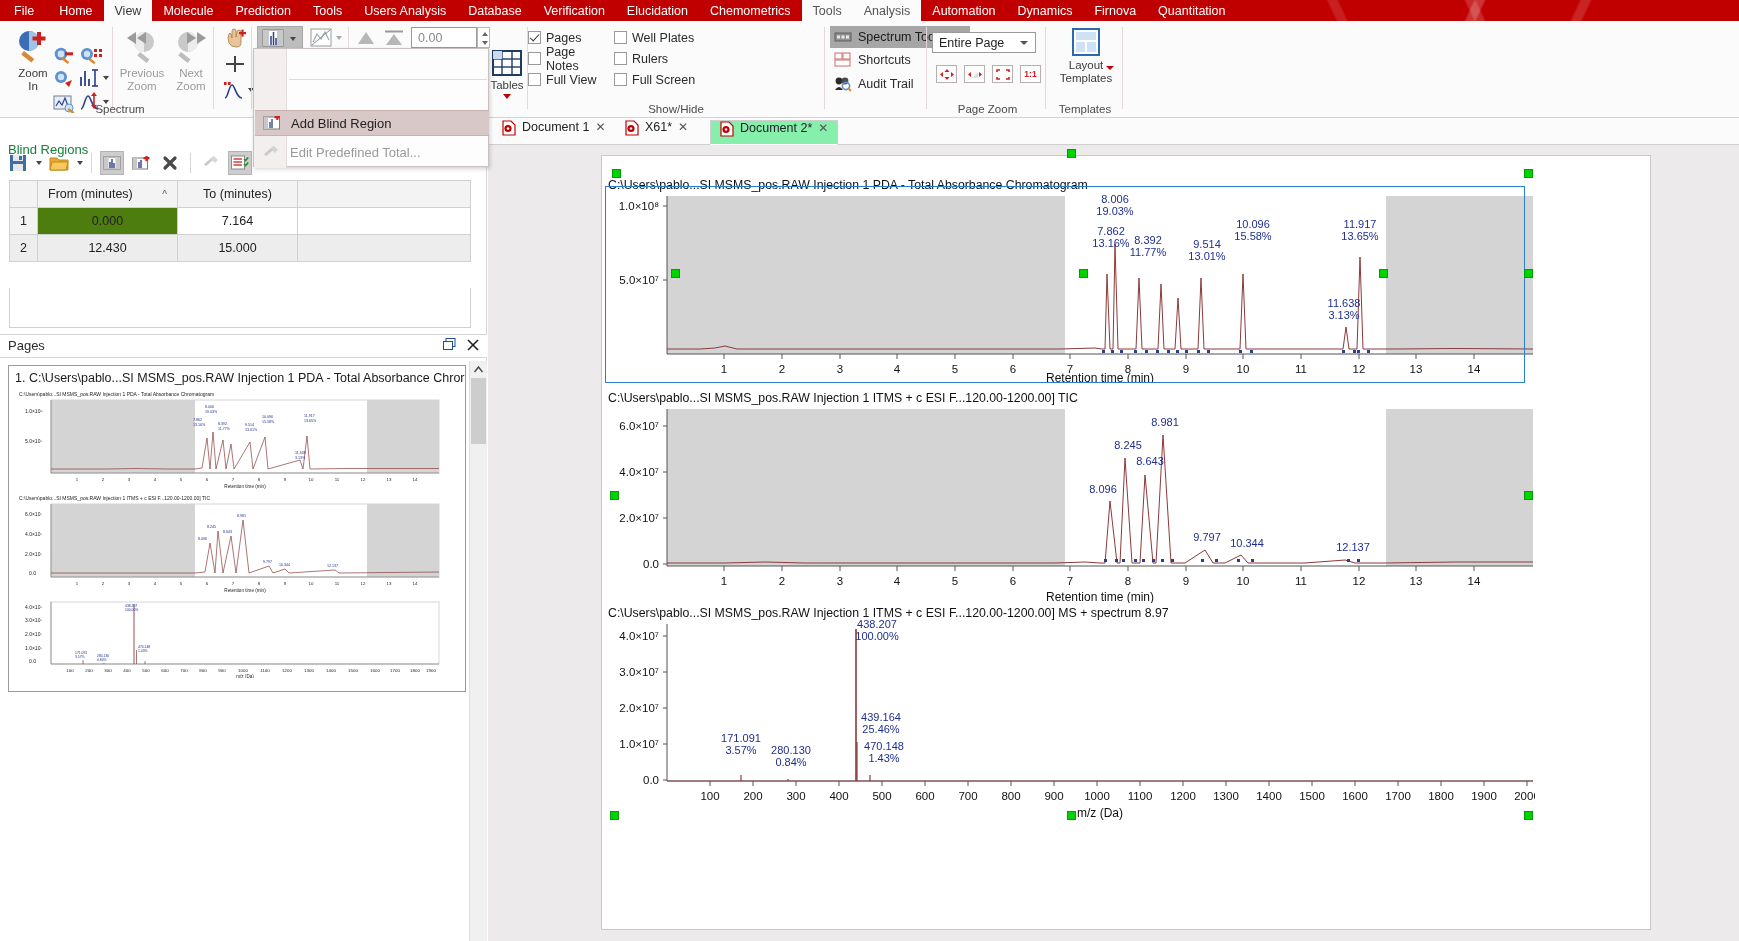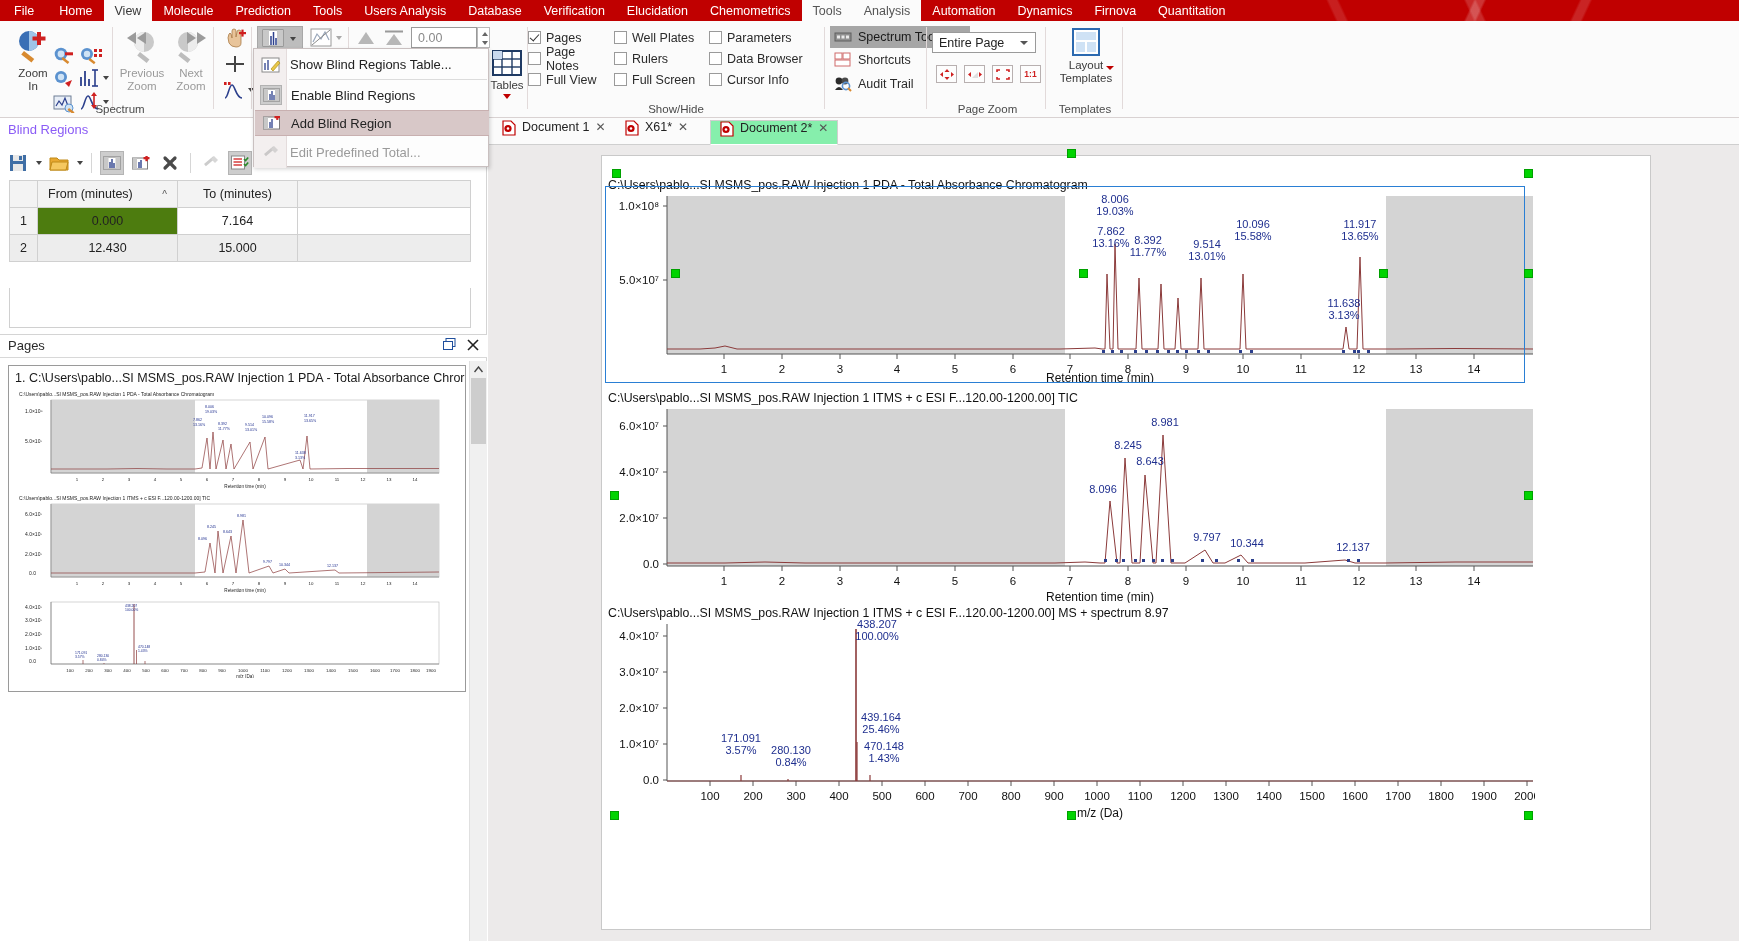--- a/index.html
+++ b/index.html
@@ -74,21 +74,21 @@
   .combo .arrow { position:absolute; right:7px; top:8px; width:0;height:0;
     border-left:4px solid transparent; border-right:4px solid transparent; border-top:4px solid #555; }
 
   .zbtn { width:21px;height:18px;border:1px solid #b8b0b0; background:#fdfdfd;
           display:inline-flex;align-items:center;justify-content:center; font-size:8px; color:#c00000;}
 
   .spin { position:absolute; border:1px solid #b9b9b9; background:#fff; }
 
   
   .brpanel { position:absolute; left:0; top:118px; width:487px; height:216px; background:#fff; border-right:1px solid #d4d4d4;}
-  .brtitle { position:absolute; left:8px; top:4px; font-size:13px; color:#8b5cf6;}
+  .brtitle { position:absolute; left:8px; top:24px; font-size:13px; color:#15803d;}
   .brtoolbar { position:absolute; left:6px; top:30px; height:30px; display:flex; align-items:center; gap:5px;}
   .tbbtn { width:24px;height:24px; display:inline-flex;align-items:center;justify-content:center; }
   .tbbtn.sunken { background:#cdcdcd; border:1px solid #b4b4b4;}
   .tbsep { width:1px;height:20px;background:#d6d6d6;margin:0 3px;}
   .dd { width:0;height:0;border-left:3.5px solid transparent;border-right:3.5px solid transparent;border-top:4px solid #444; margin-left:1px;}
 
   table.brtable { position:absolute; left:9px; top:62px; width:462px; border-collapse:collapse; }
   table.brtable th, table.brtable td {
     border:1px solid #d0d0d0; height:27px; font-size:12.5px; font-weight:normal; color:#222;
   }
@@ -382,34 +382,20 @@
           <span class="chkbox"></span>
           <span>Well Plates</span>
         </div>
         <div class="chk">
           <span class="chkbox"></span>
           <span>Rulers</span>
         </div>
         <div class="chk">
           <span class="chkbox"></span>
           <span>Full Screen</span>
-        </div>
-      </div>
-      <div style="position:absolute;left:181px;top:6px;width:110px;">
-        <div class="chk">
-          <span class="chkbox"></span>
-          <span>Parameters</span>
-        </div>
-        <div class="chk">
-          <span class="chkbox"></span>
-          <span>Data Browser</span>
-        </div>
-        <div class="chk">
-          <span class="chkbox"></span>
-          <span>Cursor Info</span>
         </div>
       </div>
 
       <div class="gsep" style="left:296px;"></div>
 
       <div style="position:absolute;left:302px;top:5px;width:140px;">
         <div class="mitem hl" style="height:22px">
           <svg width="18" height="14" viewBox="0 0 18 14">
             <rect x="1" y="3" width="16" height="8" fill="#8f8f8f" stroke="#5e5e5e"></rect>
             <g fill="#e9e9e9">
@@ -500,48 +486,22 @@
         </div>
       </div>
       <div class="gtitle" style="left:0;width:76px;">Templates</div>
       <div class="gsep" style="left:75px;"></div>
     </div>
   </div>
 
   <div style="position:absolute;left:253px;top:48px;width:236px;height:119px;background:#fdfdfd;border:1px solid #c9c0c0;box-shadow:1px 2px 4px rgba(0,0,0,.18);z-index:60;">
     <div style="position:absolute;left:0;top:0;width:33px;height:119px;background:#f3efef;border-right:1px solid #e4dcdc;"></div>
 
-    <div style="position:absolute;left:1px;top:1px;width:234px;height:29px;display:flex;align-items:center;">
-      <svg width="20" height="18" viewBox="0 0 20 18" style="margin-left:6px">
-        <rect x="1" y="2" width="17" height="14" fill="#fff" stroke="#8a8a8a"></rect>
-        <g stroke="#2b3f8c" stroke-width="1.3">
-            <line x1="4" y1="14" x2="4" y2="7"></line>
-            <line x1="7" y1="14" x2="7" y2="4"></line>
-          </g>
-        <path d="M10 13 l7 -8 l2 2 l-7 8 z" fill="#e8c84a" stroke="#b09020" stroke-width=".7"></path>
-      </svg>
-      <span style="margin-left:9px;font-size:13px;color:#222;">Show Blind Regions Table...</span>
-    </div>
     <div style="position:absolute;left:35px;top:30px;width:198px;height:1px;background:#dcdcdc;"></div>
 
-    <div style="position:absolute;left:1px;top:31px;width:234px;height:30px;display:flex;align-items:center;">
-      <div style="margin-left:5px;width:22px;height:20px;background:#cdcdcd;border:1px solid #b2b2b2;display:flex;align-items:center;justify-content:center;">
-        <svg width="17" height="15" viewBox="0 0 17 15">
-          <rect x="0.5" y="1" width="16" height="12" fill="#fff" stroke="#7a7a7a"></rect>
-          <rect x="0.5" y="1" width="4.5" height="12" fill="#c8c8c8"></rect>
-          <rect x="12" y="1" width="4.5" height="12" fill="#c8c8c8"></rect>
-          <g stroke="#2b3f8c" stroke-width="1.3">
-              <line x1="7" y1="12" x2="7" y2="6"></line>
-              <line x1="9" y1="12" x2="9" y2="3"></line>
-              <line x1="11" y1="12" x2="11" y2="7"></line>
-            </g>
-        </svg>
-      </div>
-      <span style="margin-left:9px;font-size:13px;color:#222;">Enable Blind Regions</span>
-    </div>
 
     <div style="position:absolute;left:1px;top:61px;width:234px;height:26px;display:flex;align-items:center;background:#d8c8c8;border-top:1px solid #c8b0b0;border-bottom:1px solid #c8b0b0;">
       <div style="margin-left:5px;width:22px;height:20px;display:flex;align-items:center;justify-content:center;">
         <svg width="17" height="15" viewBox="0 0 17 15">
           <rect x="0.5" y="1" width="16" height="12" fill="#fff" stroke="#7a7a7a"></rect>
           <rect x="0.5" y="1" width="4.5" height="12" fill="#c8c8c8"></rect>
           <g stroke="#2b3f8c" stroke-width="1.3">
               <line x1="7" y1="12" x2="7" y2="6"></line>
               <line x1="9" y1="12" x2="9" y2="3"></line>
             </g>

